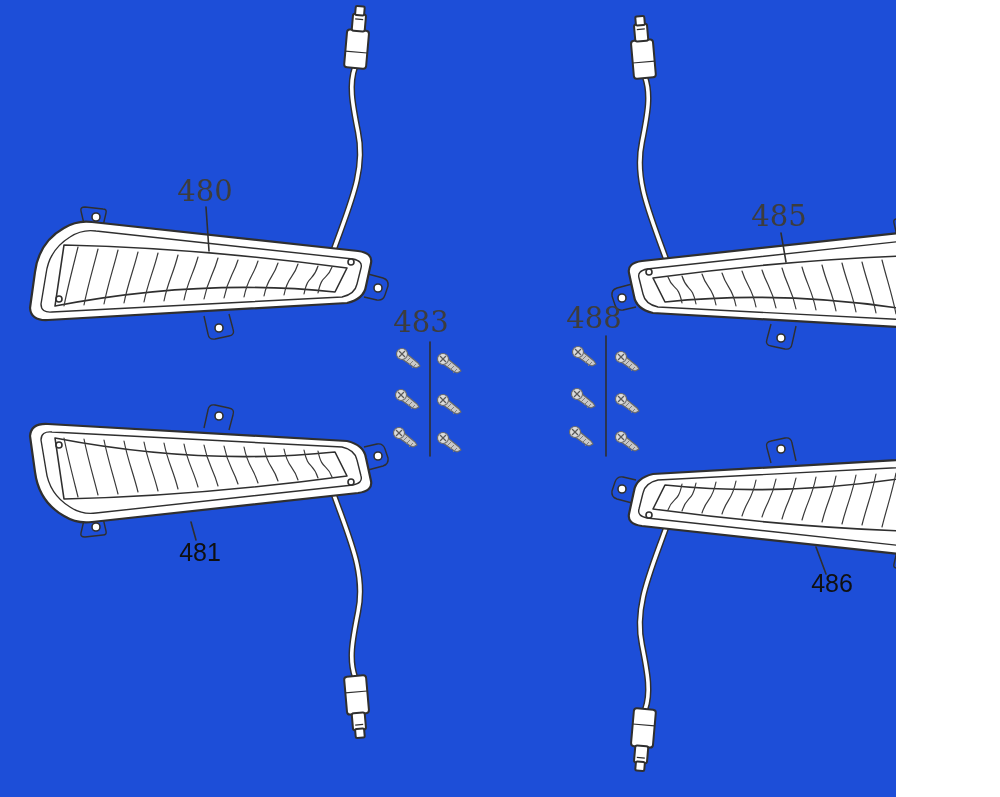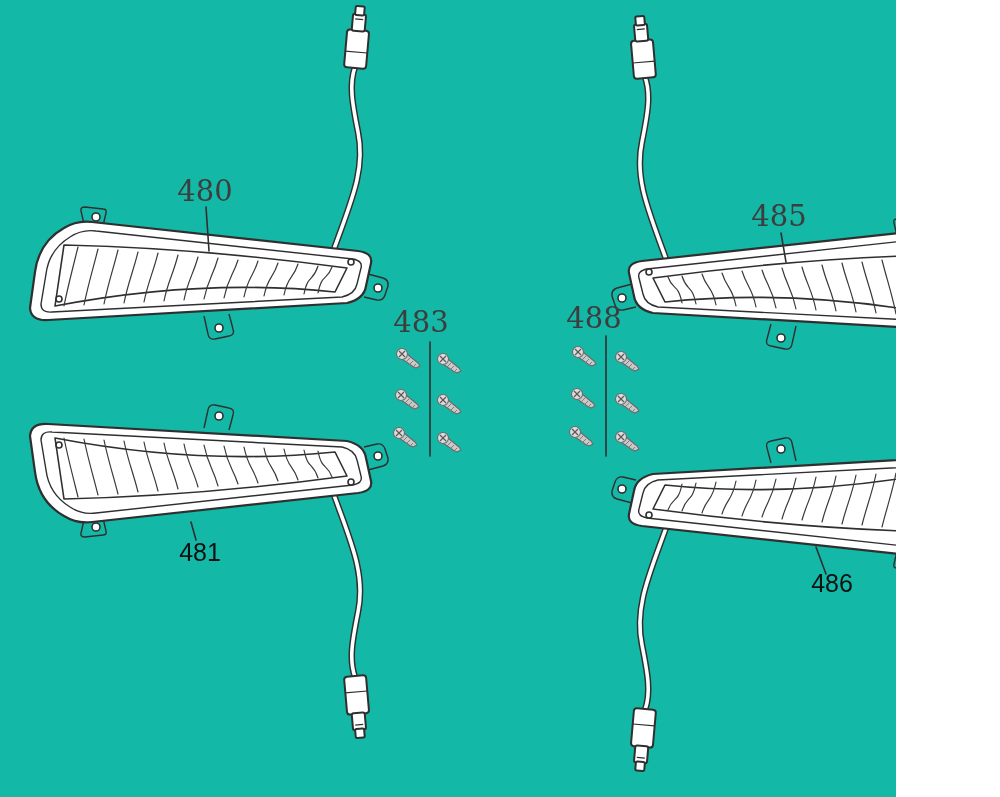--- a/index.html
+++ b/index.html
@@ -5,21 +5,21 @@
   html, body {
     margin: 0;
     padding: 0;
     background: #ffffff;
     font-family: "Liberation Sans", sans-serif;
   }
   .stage {
     position: relative;
     width: 896px;
     height: 797px;
-    background: #14b8a6;
+    background: #1d4ed8;
     overflow: hidden;
   }
   svg { display: block; }
 
   
   .outline {
     fill: #ffffff;
     stroke: #2f2f2f;
     stroke-width: 2.2;
     stroke-linejoin: round;

